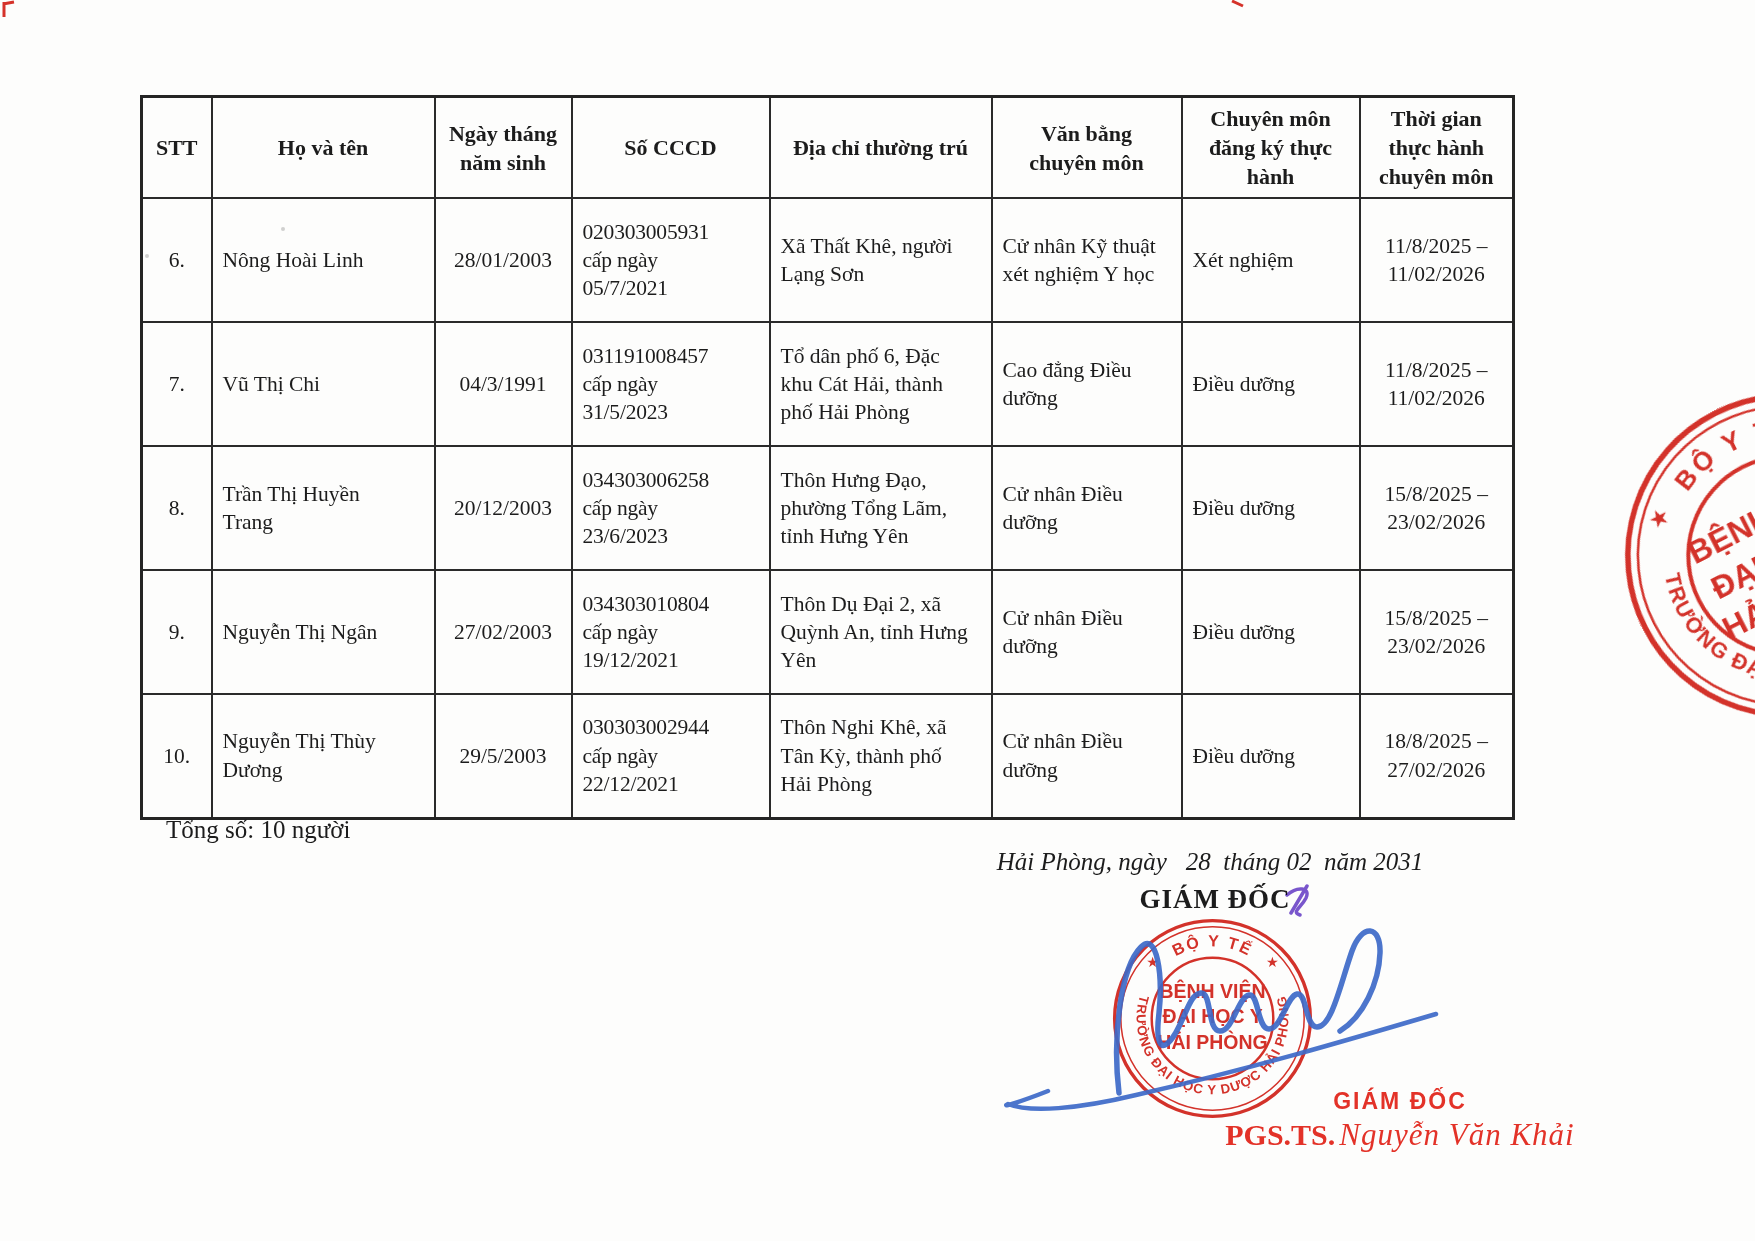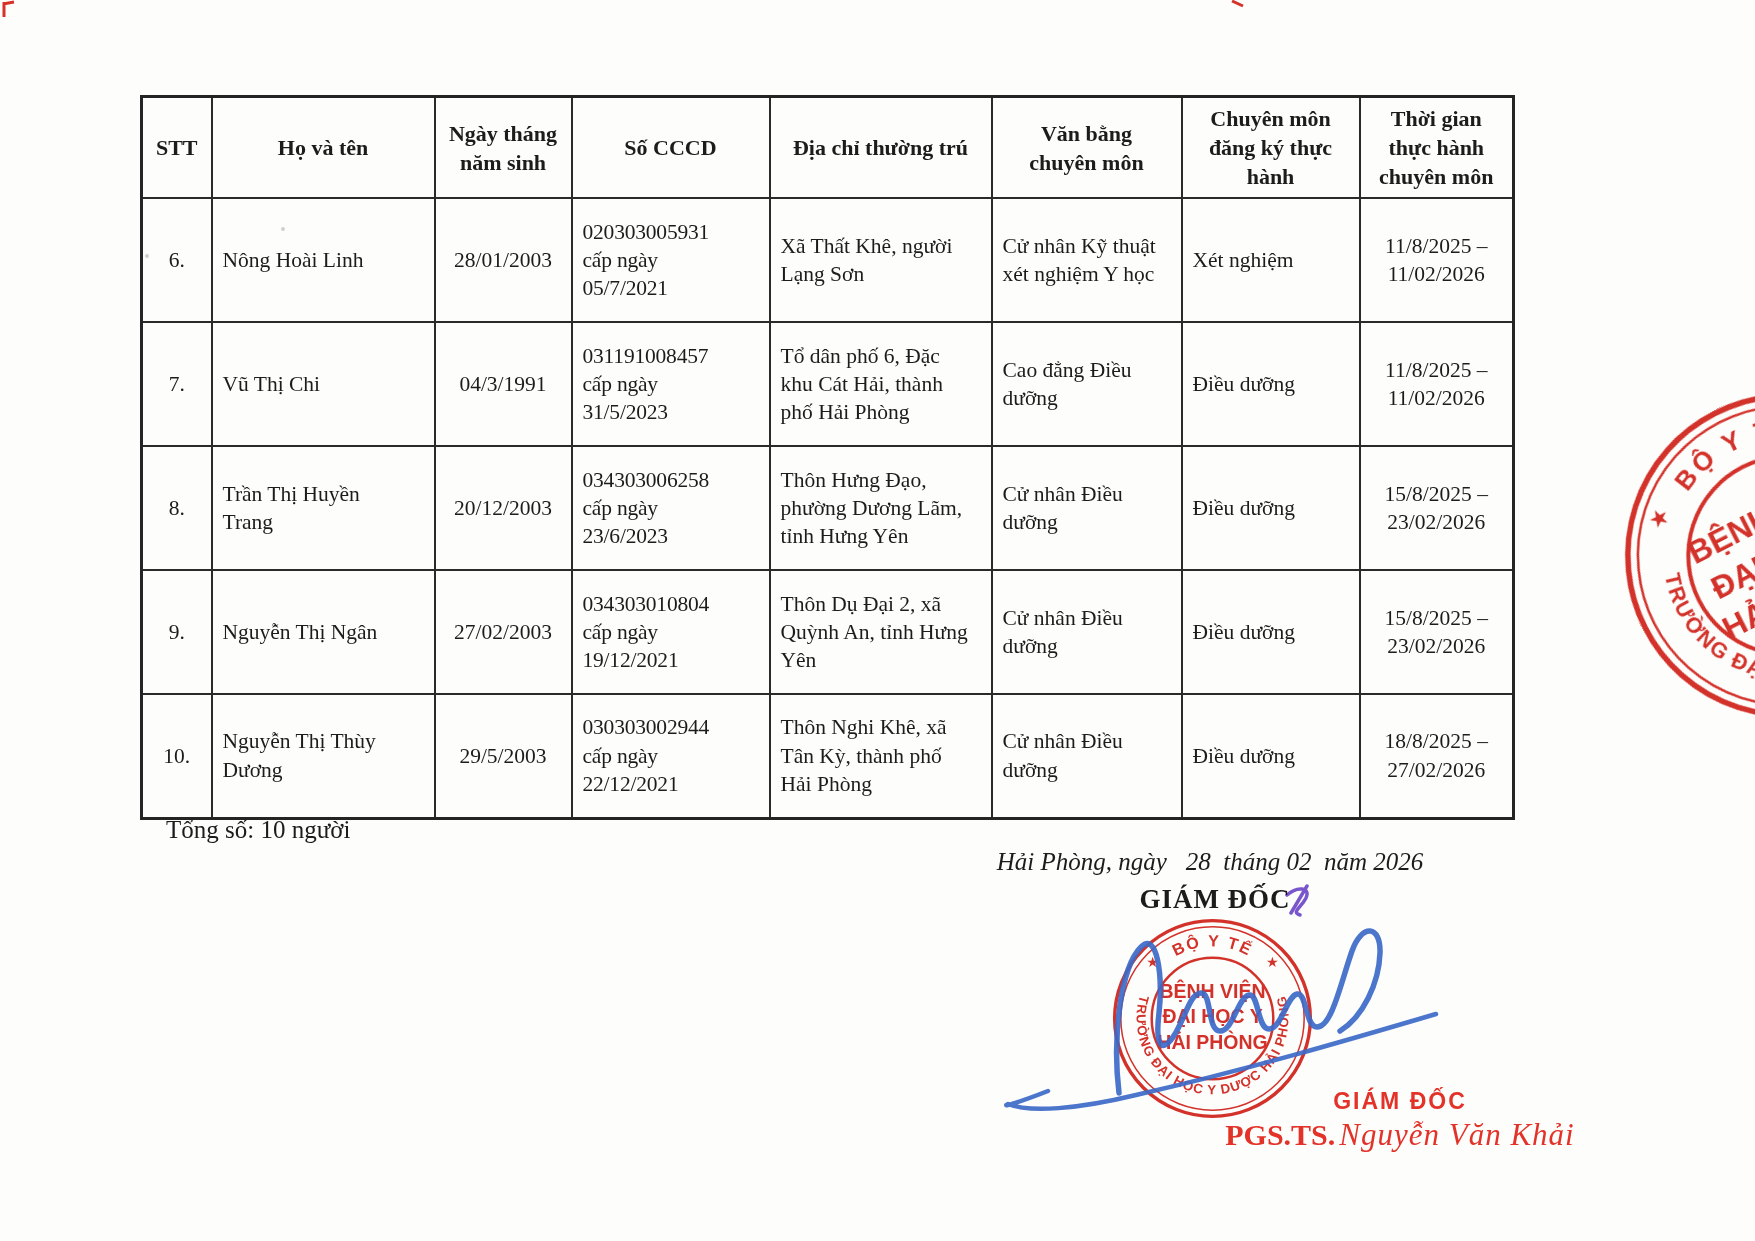--- a/index.html
+++ b/index.html
@@ -133,21 +133,21 @@
 11/02/2026</td>
     </tr>
     <tr>
       <td class="c">8.</td>
       <td>Trần Thị Huyền
 Trang</td>
       <td class="c">20/12/2003</td>
       <td class="cccd">034303006258
 cấp ngày 23/6/2023</td>
       <td>Thôn Hưng Đạo,
-phường Dương Lãm,
+phường Tổng Lãm,
 tỉnh Hưng Yên</td>
       <td>Cử nhân Điều
 dưỡng</td>
       <td>Điều dưỡng</td>
       <td class="c">15/8/2025 –
 23/02/2026</td>
     </tr>
     <tr>
       <td class="c">9.</td>
       <td>Nguyễn Thị Ngân</td>
@@ -178,21 +178,21 @@
       <td>Cử nhân Điều
 dưỡng</td>
       <td>Điều dưỡng</td>
       <td class="c">18/8/2025 –
 27/02/2026</td>
     </tr>
   </tbody>
 </table>
 
 <div class="total">Tổng số: 10 người</div>
-<div class="place-date">Hải Phòng, ngày   28  tháng 02  năm 2026</div>
+<div class="place-date">Hải Phòng, ngày   28  tháng 02  năm 2031</div>
 <div class="director-title">GIÁM ĐỐC</div>
 
 <div class="signer-block">
   <div class="signer-title">GIÁM ĐỐC</div>
   <div class="signer-name-line">
     <span class="signer-prefix">PGS.TS.</span>
     <span class="signer-script">Nguyễn Văn Khải</span>
   </div>
 </div>
 

